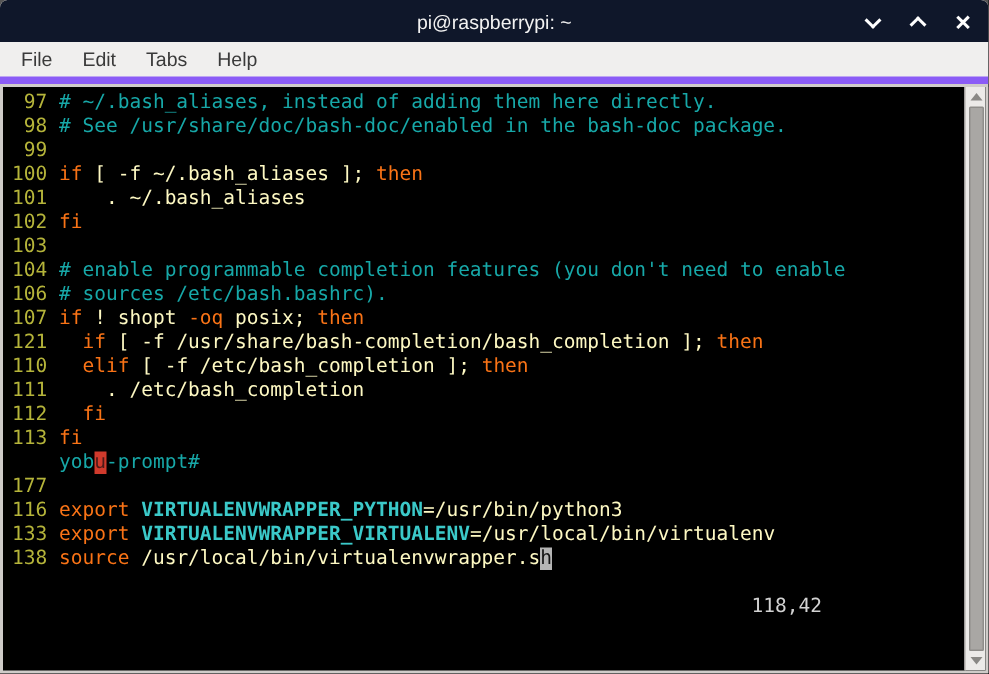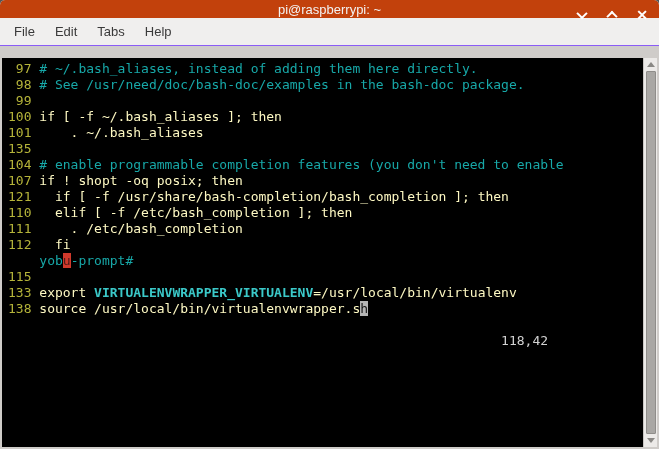--- a/index.html
+++ b/index.html
@@ -2,51 +2,51 @@
 <html><head>
 <meta charset="utf-8">
 <style>
   * { box-sizing: border-box; margin: 0; padding: 0; }
   body { background: #555; font-family: "Liberation Sans", sans-serif; }
   .window {
     width: 659px; height: 449px; position: relative;
     background: #cfccc9; overflow: hidden; border-radius: 5px 5px 0 0;
   }
   .titlebar {
-    height: 18px; background: #c2410c; color: #f2f2f2;
+    height: 28px; background: #0f172a; color: #f2f2f2;
     display: flex; align-items: center; justify-content: center;
     position: relative; font-size: 13px; border-radius: 5px 5px 0 0;
   }
   .titlebar-buttons {
     position: absolute; right: 10px; top: 0; height: 30px;
     display: flex; align-items: center; gap: 16px;
   }
   .tb-btn { width: 14px; height: 14px; position: relative; cursor: pointer; display:flex; align-items:center; justify-content:center; }
   .chev { width: 8px; height: 8px; border-right: 2px solid #fff; border-bottom: 2px solid #fff; }
   .chev.down { transform: rotate(45deg) translate(-1px,-1px); }
   .chev.up   { transform: rotate(-135deg) translate(-1px,-1px); }
   .xglyph { color:#fff; font-size: 14px; font-weight: bold; line-height: 14px; }
   .menubar {
     height: 28px; background: #f0efee; display: flex; align-items: center;
-    padding-left: 4px; border-bottom: 1px solid #8b5cf6;
+    padding-left: 4px; border-bottom: 5px solid #8b5cf6;
   }
   .menu-item { font-size: 13px; color: #3a3a3a; padding: 4px 10px; cursor: pointer; }
   .term-wrap {
     position: absolute; left: 0; right: 0; top: 58px; bottom: 0;
     background: #cfccc9; padding: 0 2px 2px 2px;
   }
   .terminal {
     width: 100%; height: 100%; background: #000; position: relative;
     font-family: "DejaVu Sans Mono", monospace; font-size: 13px; line-height: 16px;
     padding: 3px 0 0 6px; overflow: hidden;
   }
   .term-text { margin-right: 16px; }
   .trow { white-space: pre; height: 16px; }
   .ln  { color: #b5b43a; }
-  .kw  { color: #fef9c3; }
+  .kw  { color: #f97316; }
   .cm  { color: #17a8a8; }
   .tx  { color: #fef9c3; }
   .id  { color: #3bc9c9; font-weight: bold; }
   .cur { background: #b5b5b5; color: #141414; }
   .red { background: #d03a2c; color: #4d1a18; }
   .status-row { position: relative; height: 16px; white-space: pre; }
   .ruler { position: absolute; left: 63ch; color: #d2d2d2; }
   .scrollbar {
     position: absolute; top: 0; right: 0; bottom: 0; width: 14px;
     background: #eceae8; border-left: 1px solid #c9c6c3;
@@ -86,33 +86,37 @@
       <span class="menu-item">File</span>
       <span class="menu-item">Edit</span>
       <span class="menu-item">Tabs</span>
       <span class="menu-item">Help</span>
     </div>
 
   <div class="term-wrap">
     <div class="terminal">
       <div class="term-text" id="term-text">
           <div class="trow"><span class="ln"> 97 </span><span class="cm"># ~/.bash_aliases, instead of adding them here directly.</span></div>
-          <div class="trow"><span class="ln"> 98 </span><span class="cm"># See /usr/need/doc/bash-doc/examples in the bash-doc package.</span></div>
+          <div class="trow"><span class="ln"> 98 </span><span class="cm"># See /usr/share/doc/bash-doc/enabled in the bash-doc package.</span></div>
           <div class="trow"><span class="ln"> 99 </span></div>
           <div class="trow"><span class="ln">100 </span><span class="kw">if</span><span class="tx"> [ -f ~/.bash_aliases ]; </span><span class="kw">then</span></div>
           <div class="trow"><span class="ln">101 </span><span class="tx">    . ~/.bash_aliases</span></div>
-          <div class="trow"><span class="ln">135 </span></div>
+          <div class="trow"><span class="ln">102 </span><span class="kw">fi</span></div>
+          <div class="trow"><span class="ln">103 </span></div>
           <div class="trow"><span class="ln">104 </span><span class="cm"># enable programmable completion features (you don't need to enable</span></div>
+          <div class="trow"><span class="ln">106 </span><span class="cm"># sources /etc/bash.bashrc).</span></div>
           <div class="trow"><span class="ln">107 </span><span class="kw">if</span><span class="tx"> ! shopt </span><span class="kw">-oq</span><span class="tx"> posix; </span><span class="kw">then</span></div>
           <div class="trow"><span class="ln">121 </span><span class="tx">  </span><span class="kw">if</span><span class="tx"> [ -f /usr/share/bash-completion/bash_completion ]; </span><span class="kw">then</span></div>
           <div class="trow"><span class="ln">110 </span><span class="tx">  </span><span class="kw">elif</span><span class="tx"> [ -f /etc/bash_completion ]; </span><span class="kw">then</span></div>
           <div class="trow"><span class="ln">111 </span><span class="tx">    . /etc/bash_completion</span></div>
           <div class="trow"><span class="ln">112 </span><span class="tx">  </span><span class="kw">fi</span></div>
+          <div class="trow"><span class="ln">113 </span><span class="kw">fi</span></div>
           <div class="trow"><span class="tx">    </span><span class="cm">yob</span><span class="red">u</span><span class="cm">-prompt#</span></div>
-          <div class="trow"><span class="ln">115 </span></div>
+          <div class="trow"><span class="ln">177 </span></div>
+          <div class="trow"><span class="ln">116 </span><span class="kw">export</span><span class="tx"> </span><span class="id">VIRTUALENVWRAPPER_PYTHON</span><span class="tx">=/usr/bin/python3</span></div>
           <div class="trow"><span class="ln">133 </span><span class="kw">export</span><span class="tx"> </span><span class="id">VIRTUALENVWRAPPER_VIRTUALENV</span><span class="tx">=/usr/local/bin/virtualenv</span></div>
           <div class="trow"><span class="ln">138 </span><span class="kw">source</span><span class="tx"> /usr/local/bin/virtualenvwrapper.s</span><span class="cur">h</span></div>
         </div>
       <div class="status-row trow">
         <span class="ruler">118,42</span>
         
       </div>
       <div class="scrollbar">
         <div class="sb-arrow up">
           <span class="tri up"></span>

